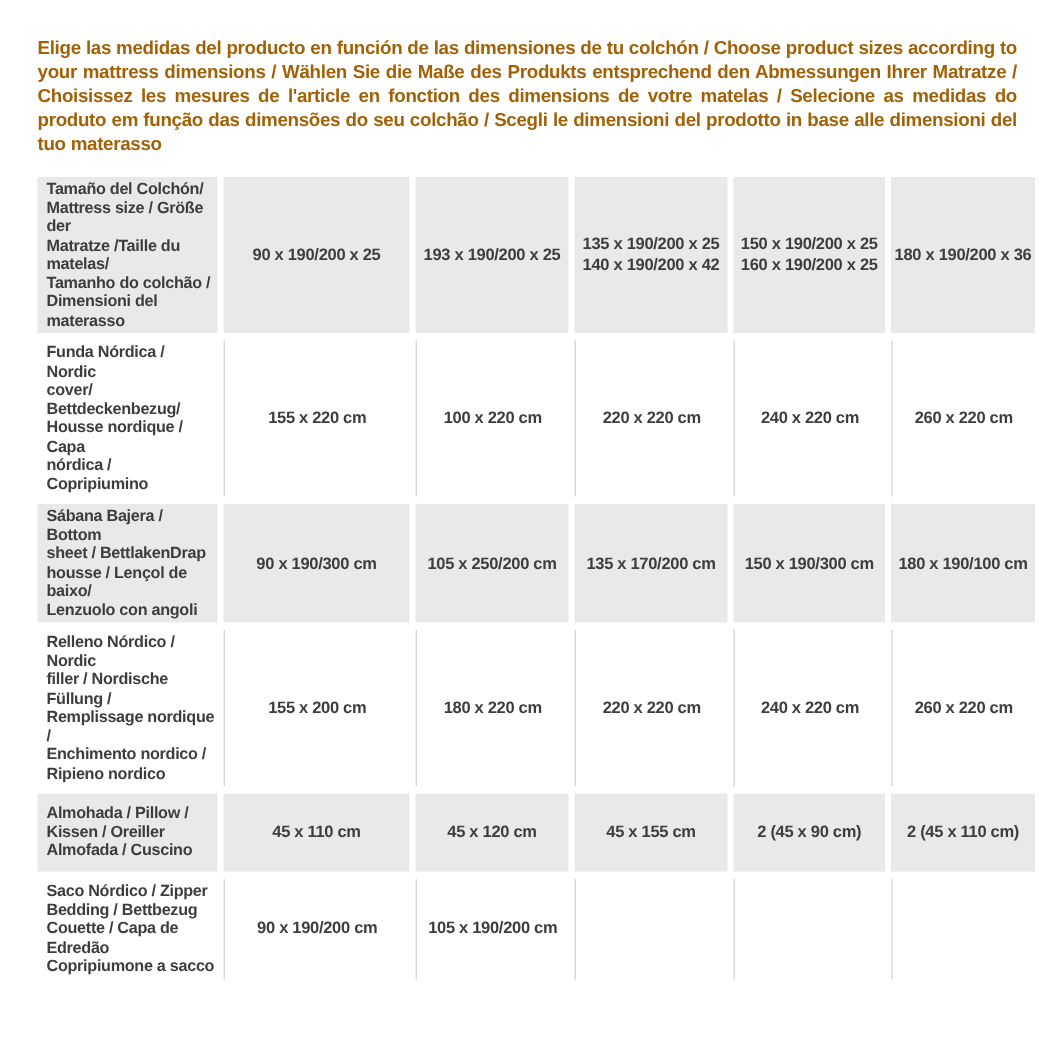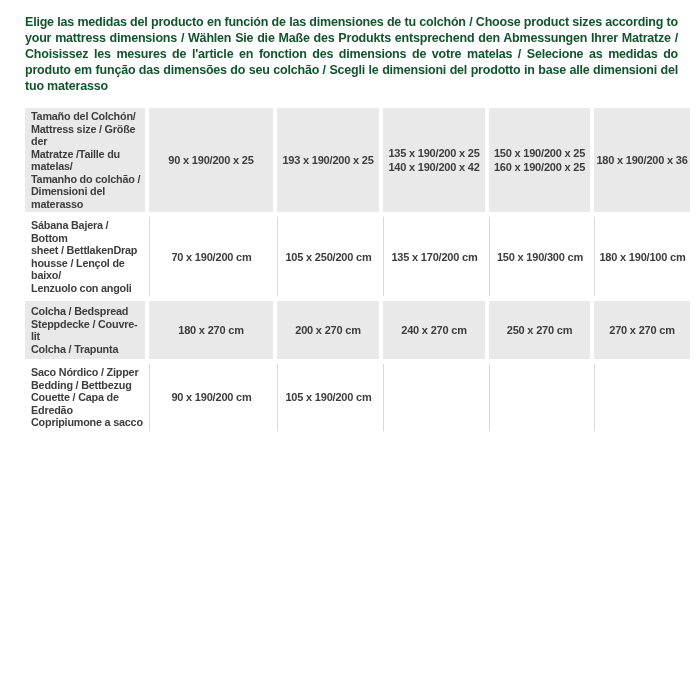--- a/index.html
+++ b/index.html
@@ -14,24 +14,25 @@
   .page {
     box-sizing: border-box;
     width: 700px;
     height: 700px;
     padding: 14px 22px 10px 25px;
     overflow: hidden;
   }
   .note {
     font-size: 12.5px;
     font-weight: bold;
-    color: #14532d;
+    color: #a16207;
     line-height: 16px;
     text-align: justify;
     letter-spacing: -0.2px;
+    margin-top: 10px;
   }
   .top-note { margin-bottom: 9px; }
 
   table.size-table {
     border-collapse: separate;
     border-spacing: 4px 5px;
     width: 657px;
     table-layout: fixed;
     margin-left: -4px; 
   }
@@ -84,40 +85,63 @@
 Tamanho do colchão /
 Dimensioni del materasso</td>
         <td class="size-cell">90 x 190/200 x 25</td>
         <td class="size-cell">193 x 190/200 x 25</td>
         <td class="size-cell">135 x 190/200 x 25
 140 x 190/200 x 42</td>
         <td class="size-cell">150 x 190/200 x 25
 160 x 190/200 x 25</td>
         <td class="size-cell">180 x 190/200 x 36</td>
       </tr>
+      <tr style="height:62px">
+        <td class="row-label">Funda Nórdica /  Nordic
+cover/ Bettdeckenbezug/
+Housse nordique  / Capa
+nórdica / Copripiumino</td>
+        <td class="size-cell">155 x 220 cm</td>
+        <td class="size-cell">100 x 220 cm</td>
+        <td class="size-cell">220 x 220 cm</td>
+        <td class="size-cell">240 x 220 cm</td>
+        <td class="size-cell">260 x 220 cm</td>
+      </tr>
       <tr style="height:60px">
         <td class="row-label">Sábana Bajera / Bottom
 sheet / BettlakenDrap
 housse / Lençol de baixo/
 Lenzuolo con angoli</td>
-        <td class="size-cell">70 x 190/200 cm</td>
+        <td class="size-cell">90 x 190/300 cm</td>
         <td class="size-cell">105 x 250/200 cm</td>
         <td class="size-cell">135 x 170/200 cm</td>
         <td class="size-cell">150 x 190/300 cm</td>
         <td class="size-cell">180 x 190/100 cm</td>
       </tr>
-      <tr style="height:58px">
-        <td class="row-label">Colcha / Bedspread
-Steppdecke / Couvre-lit
-Colcha / Trapunta</td>
-        <td class="size-cell">180 x 270 cm</td>
-        <td class="size-cell">200 x 270 cm</td>
-        <td class="size-cell">240 x 270 cm</td>
-        <td class="size-cell">250 x 270 cm</td>
-        <td class="size-cell">270 x 270 cm</td>
+      <tr style="height:74px">
+        <td class="row-label">Relleno Nórdico / Nordic
+filler / Nordische Füllung /
+Remplissage nordique /
+Enchimento nordico /
+Ripieno nordico</td>
+        <td class="size-cell">155 x 200 cm</td>
+        <td class="size-cell">180 x 220 cm</td>
+        <td class="size-cell">220 x 220 cm</td>
+        <td class="size-cell">240 x 220 cm</td>
+        <td class="size-cell">260 x 220 cm</td>
+      </tr>
+      <tr style="height:52px">
+        <td class="row-label">Almohada  / Pillow /
+Kissen / Oreiller
+Almofada / Cuscino</td>
+        <td class="size-cell">45 x 110 cm</td>
+        <td class="size-cell">45 x 120 cm</td>
+        <td class="size-cell">45 x 155 cm</td>
+        <td class="size-cell">2 (45 x 90 cm)</td>
+        <td class="size-cell">2 (45 x 110 cm)</td>
       </tr>
       <tr style="height:60px">
         <td class="row-label">Saco Nórdico / Zipper
 Bedding / Bettbezug
 Couette  / Capa de Edredão
 Copripiumone a sacco</td>
         <td class="size-cell">90 x 190/200 cm</td>
         <td class="size-cell">105 x 190/200 cm</td>
         <td class="size-cell"></td>
         <td class="size-cell"></td>

